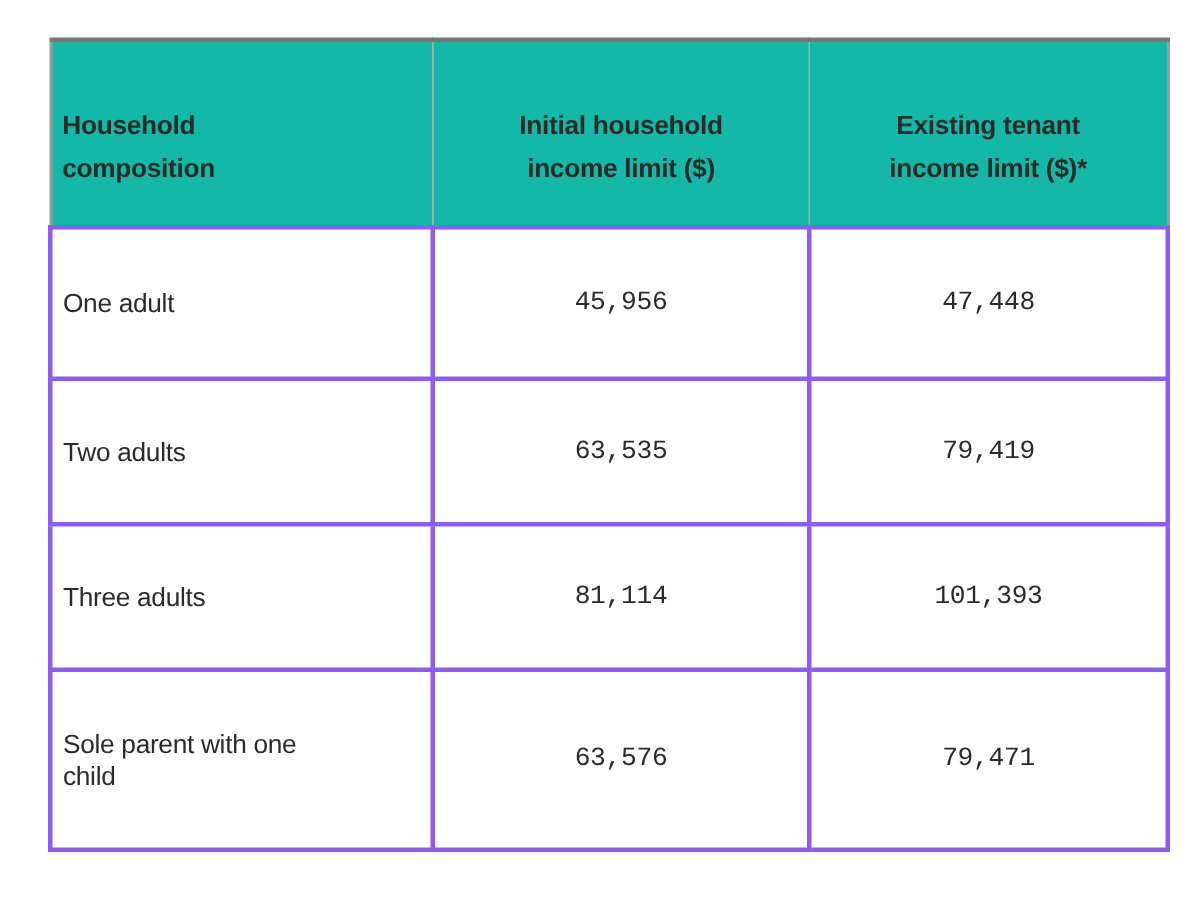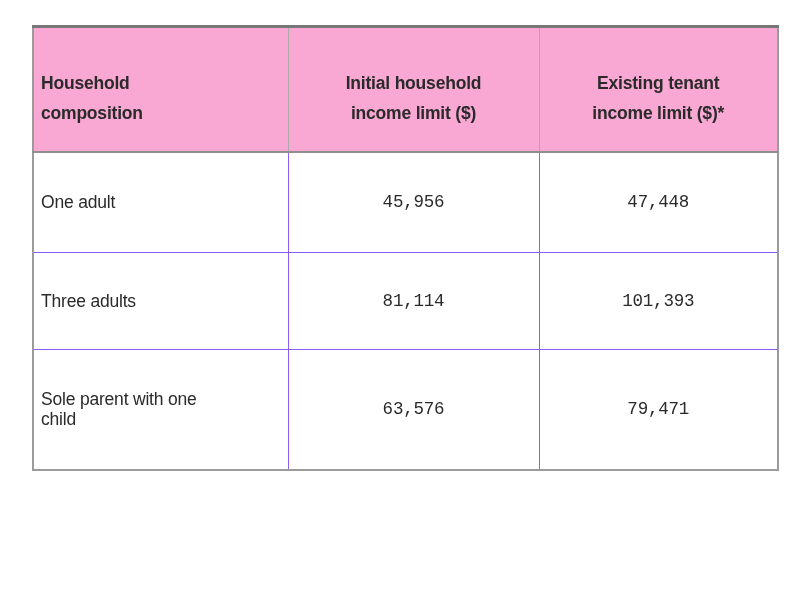--- a/index.html
+++ b/index.html
@@ -16,36 +16,36 @@
     width: 745px;
     border-collapse: collapse;
     table-layout: fixed;
     border: 2px solid #9b9b9b;
     border-top: 3px solid #777777;
   }
   col.c1 { width: 255px; }
   col.c2 { width: 251px; }
   col.c3 { width: 239px; }
   th {
-    background: #f9a8d4;
+    background: #14b8a6;
     vertical-align: bottom;
     padding: 0 0 22px 0;
     font-size: 17.5px;
     font-weight: bold;
     color: #2a2a2a;
     border: 1px solid #ababab;
     border-bottom: 2px solid #8f8f8f;
     letter-spacing: -0.2px;
   }
   thead tr { height: 125px; }
   th.col-label { text-align: left; padding-left: 7px; }
   th.col-num { text-align: center; margin-left: 36px; }
   th .hdr { display: inline-block; line-height: 1.7; max-width: 185px; }
   td {
-    border: 1px solid #8b5cf6;
+    border: 3px solid #8b5cf6;
     vertical-align: middle;
     font-size: 17.5px;
     color: #2a2a2a;
     line-height: 1.18;
     letter-spacing: -0.2px;
   }
   td.label { text-align: left; padding-left: 7px; }
   td.label .lbl { display: inline-block; max-width: 185px; }
   td.num { text-align: center; font-family: Liberation Mono, monospace; }
   tr.r1 { height: 101px; }
@@ -74,20 +74,25 @@
           <span class="hdr">Existing tenant income limit ($)*</span>
         </th>
       </tr>
     </thead>
     <tbody>
       <tr class="r1">
         <td class="label"><span class="lbl">One adult</span></td>
         <td class="num">45,956</td>
         <td class="num">47,448</td>
       </tr>
+      <tr class="r2">
+        <td class="label"><span class="lbl">Two adults</span></td>
+        <td class="num">63,535</td>
+        <td class="num">79,419</td>
+      </tr>
       <tr class="r3">
         <td class="label"><span class="lbl">Three adults</span></td>
         <td class="num">81,114</td>
         <td class="num">101,393</td>
       </tr>
       <tr class="r5">
         <td class="label"><span class="lbl">Sole parent with one child</span></td>
         <td class="num">63,576</td>
         <td class="num">79,471</td>
       </tr>

